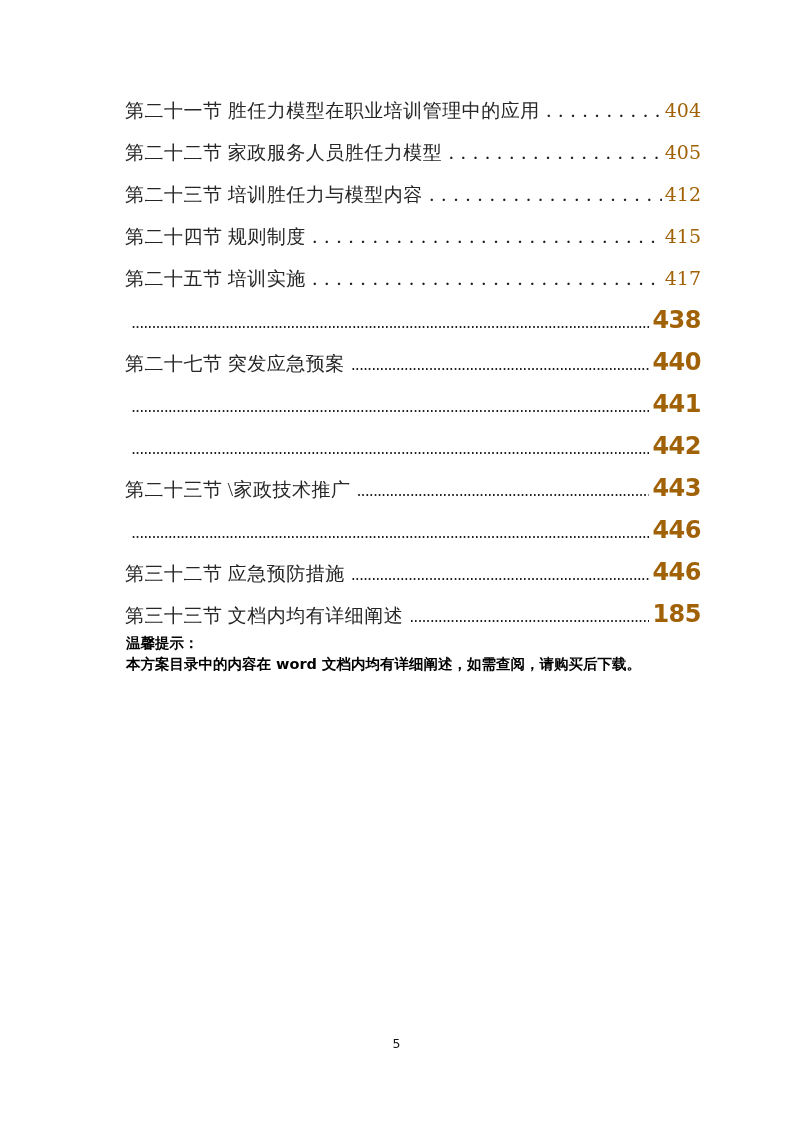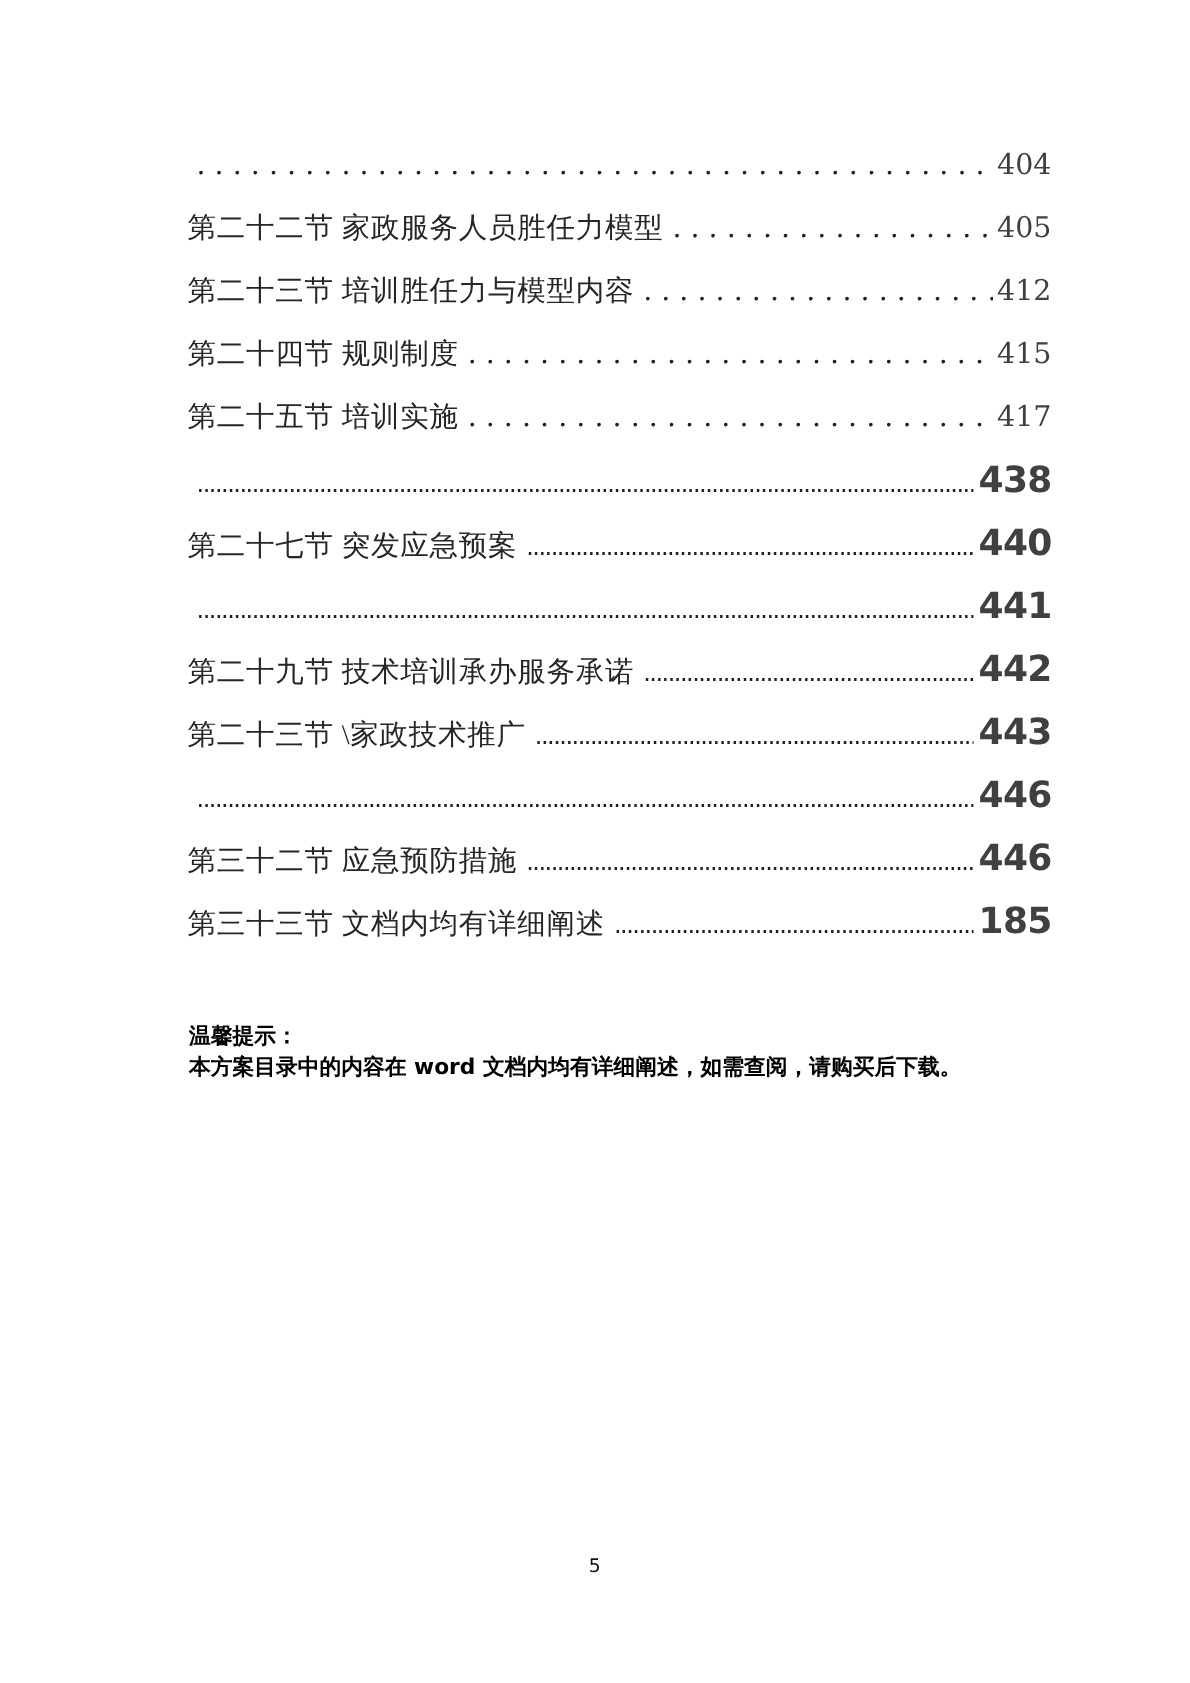--- a/index.html
+++ b/index.html
@@ -45,21 +45,21 @@
     overflow: hidden;
     white-space: nowrap;
     margin-left: 6px;
     margin-right: 3px;
     color: #1f1f1f;
   }
   .toc-page {
     flex: 0 0 auto;
     min-width: 34px;
     text-align: right;
-    color: #404040;
+    color: #a16207;
   }
   .toc-row.spaced .toc-dots {
     font-family: "DejaVu Serif", "Liberation Serif", serif;
     font-size: 19px;
   }
   .toc-row.spaced .toc-page {
     font-family: "DejaVu Serif", "Liberation Serif", serif;
     font-size: 19px;
   }
   .toc-row.dense .toc-dots {
@@ -76,40 +76,40 @@
   .notice {
     position: absolute;
     left: 126px;
     top: 633px;
     width: 545px;
     font-family: "DejaVu Sans", "Liberation Sans", sans-serif;
     font-weight: 700;
     font-size: 14.5px;
     line-height: 21px;
     color: #000000;
-    margin-top: 48px;
   }
   .footer-page {
     position: absolute;
     left: 0;
     top: 1036px;
     width: 100%;
     text-align: center;
     font-family: "DejaVu Sans", "Liberation Sans", sans-serif;
     font-size: 12.5px;
     color: #111111;
   }
 </style>
 </head>
 <body>
 
 <div class="page">
 
   <div class="toc" id="toc">
   <div class="toc-row spaced">
+    <span class="toc-title">第二十一节 胜任力模型在职业培训管理中的应用</span>
     <span class="toc-dots" aria-hidden="true">. . . . . . . . . . . . . . . . . . . . . . . . . . . . . . . . . . . . . . . . . . . . . . . . . . . . . . . . . . . . . . . . . . . . . . . . . . . . . . . . </span>
     <span class="toc-page">404</span>
   </div>
 
   <div class="toc-row spaced">
     <span class="toc-title">第二十二节 家政服务人员胜任力模型</span>
     <span class="toc-dots" aria-hidden="true">. . . . . . . . . . . . . . . . . . . . . . . . . . . . . . . . . . . . . . . . . . . . . . . . . . . . . . . . . . . . . . . . . . . . . . . . . . . . . . . . </span>
     <span class="toc-page">405</span>
   </div>
 
@@ -141,21 +141,20 @@
     <span class="toc-dots" aria-hidden="true">............................................................................................................................................................................................................................................................................................................</span>
     <span class="toc-page">440</span>
   </div>
 
   <div class="toc-row dense">
     <span class="toc-dots" aria-hidden="true">............................................................................................................................................................................................................................................................................................................</span>
     <span class="toc-page">441</span>
   </div>
 
   <div class="toc-row dense">
-    <span class="toc-title">第二十九节 技术培训承办服务承诺</span>
     <span class="toc-dots" aria-hidden="true">............................................................................................................................................................................................................................................................................................................</span>
     <span class="toc-page">442</span>
   </div>
 
   <div class="toc-row dense">
     <span class="toc-title">第二十三节 \家政技术推广</span>
     <span class="toc-dots" aria-hidden="true">............................................................................................................................................................................................................................................................................................................</span>
     <span class="toc-page">443</span>
   </div>
 

